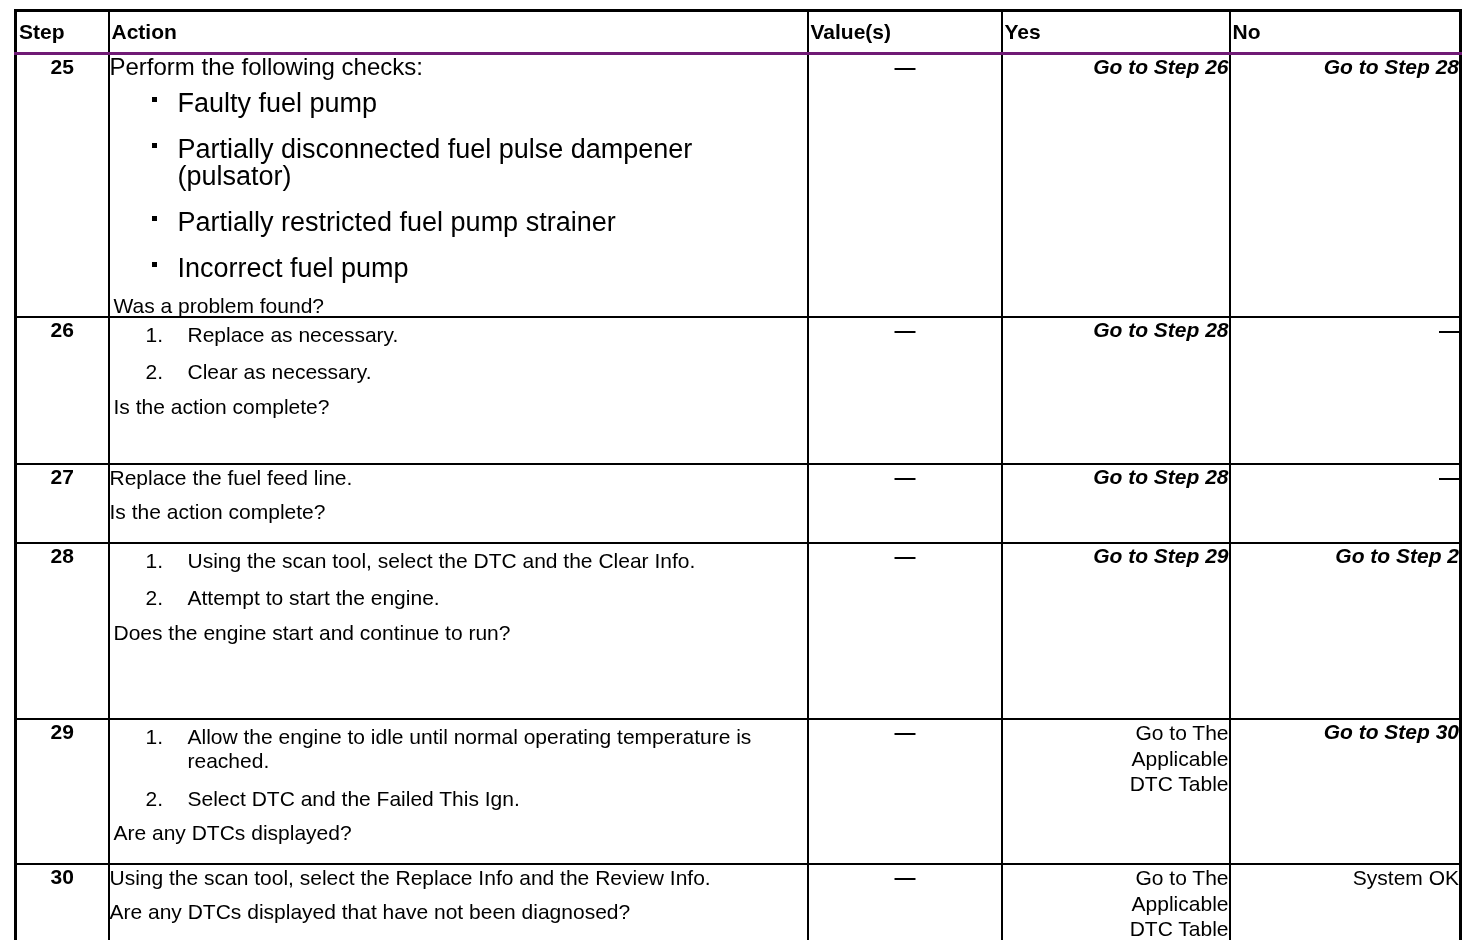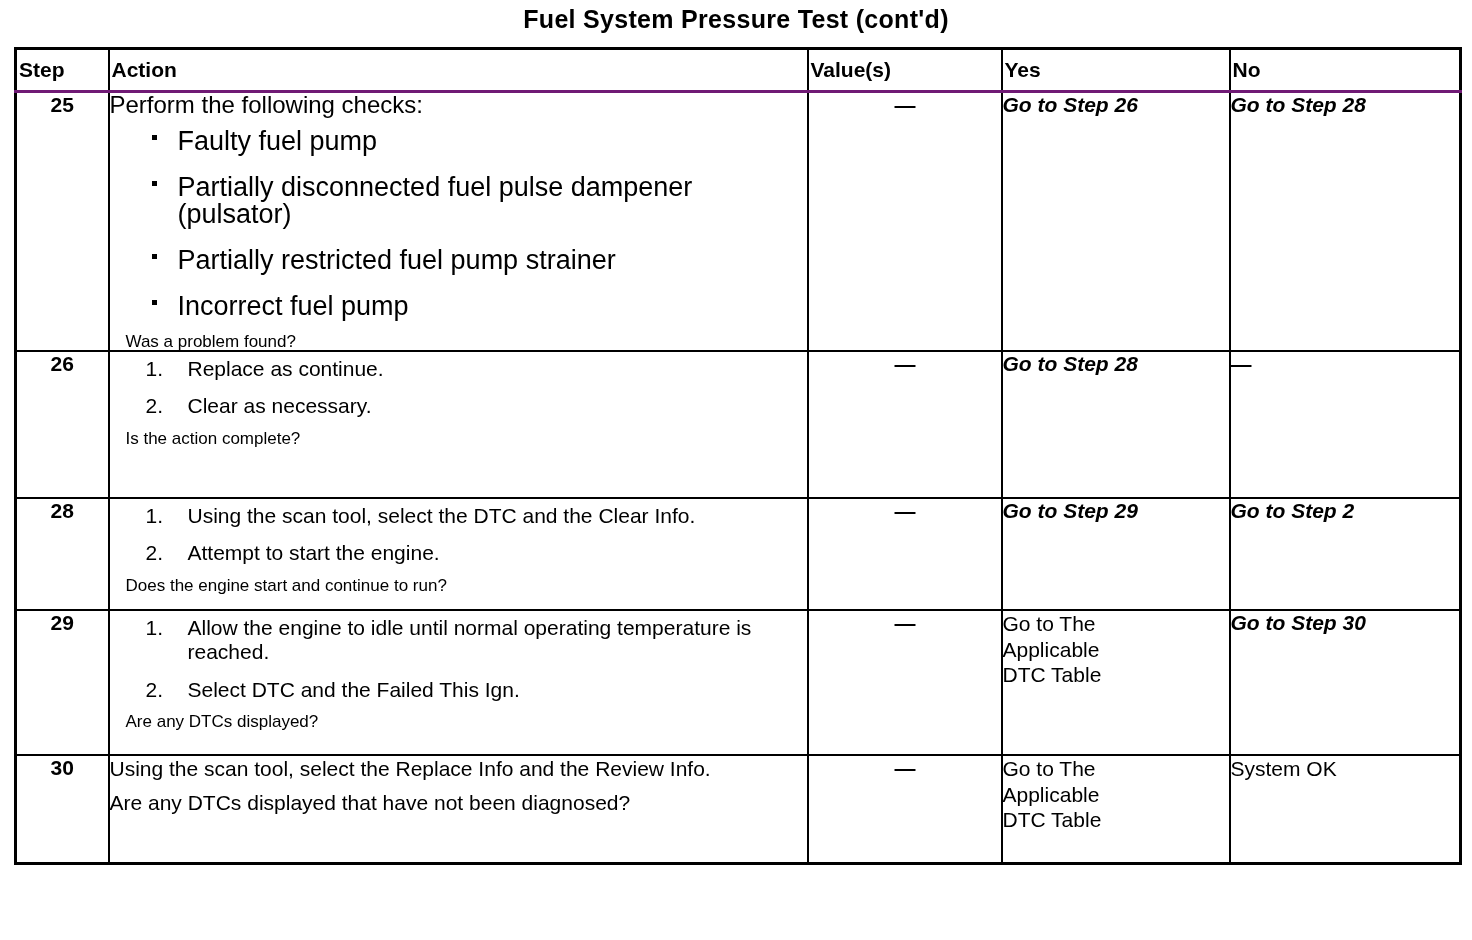--- a/index.html
+++ b/index.html
@@ -118,22 +118,22 @@
     font-size: 21px;
     padding: 5px 0 8px 42px;
     line-height: 1.16;
   }
   ol.numbered li .num {
     position: absolute;
     left: 0;
     top: 5px;
   }
   .act-tail {
-    font-size: 17px;
-    margin: 3px 0 0 16px;
+    font-size: 21px;
+    margin: 3px 0 0 4px;
   }
   .act-plain {
     font-size: 21px;
     margin: 0 0 0 0;
     line-height: 1.25;
   }
   .act-q {
     font-size: 21px;
     margin: 10px 0 0 0;
   }
@@ -141,21 +141,21 @@
   
   td.value {
     text-align: center;
     vertical-align: middle;
     font-size: 21px;
   }
   .dash { font-weight: bold; letter-spacing: -1px; }
 
   
   td.yes, td.no {
-    text-align: left;
+    text-align: right;
     vertical-align: bottom;
     font-size: 21px;
     padding-bottom: 4px;
   }
   .goto {
     font-style: italic;
     font-weight: bold;
     font-size: 21px;
     white-space: nowrap;
   }
@@ -168,21 +168,20 @@
     font-size: 21px;
     font-weight: bold;
     letter-spacing: -1px;
   }
 </style>
 </head>
 <body>
 
 <div class="page">
 
-  <div class="doc-title">Fuel System Pressure Test (cont'd)</div>
 
   <table class="diag">
     <colgroup>
       <col class="c-step">
         <col class="c-act">
         <col class="c-val">
         <col class="c-yes">
         <col class="c-no">
     </colgroup>
     <thead>
@@ -210,32 +209,42 @@
         </td>
         <td class="value"><span class="dash">—</span></td>
         <td class="yes"><span class="goto">Go to Step 26</span></td>
         <td class="no"><span class="goto">Go to Step 28</span></td>
       </tr>
 
       <tr style="height:147px">
         <td class="step">26</td>
         <td class="action">
           <ol class="numbered">
-            <li><span class="num">1.</span><span>Replace as continue.</span></li>
+            <li><span class="num">1.</span><span>Replace as necessary.</span></li>
             <li><span class="num">2.</span><span>Clear as necessary.</span></li>
           </ol>
           <p class="act-tail">Is the action complete?</p>
         </td>
         <td class="value"><span class="dash">—</span></td>
         <td class="yes"><span class="goto">Go to Step 28</span></td>
         <td class="no"><span class="emdash">—</span></td>
       </tr>
 
-
-      <tr style="height:112px">
+      <tr style="height:79px">
+        <td class="step">27</td>
+        <td class="action">
+          <p class="act-plain">Replace the fuel feed line.</p>
+          <p class="act-q">Is the action complete?</p>
+        </td>
+        <td class="value"><span class="dash">—</span></td>
+        <td class="yes"><span class="goto">Go to Step 28</span></td>
+        <td class="no"><span class="emdash">—</span></td>
+      </tr>
+
+      <tr style="height:176px">
         <td class="step">28</td>
         <td class="action">
           <ol class="numbered">
             <li><span class="num">1.</span><span>Using the scan tool, select the DTC and the Clear Info.</span></li>
             <li><span class="num">2.</span><span>Attempt to start the engine.</span></li>
           </ol>
           <p class="act-tail">Does the engine start and continue to run?</p>
         </td>
         <td class="value"><span class="dash">—</span></td>
         <td class="yes"><span class="goto">Go to Step 29</span></td>

